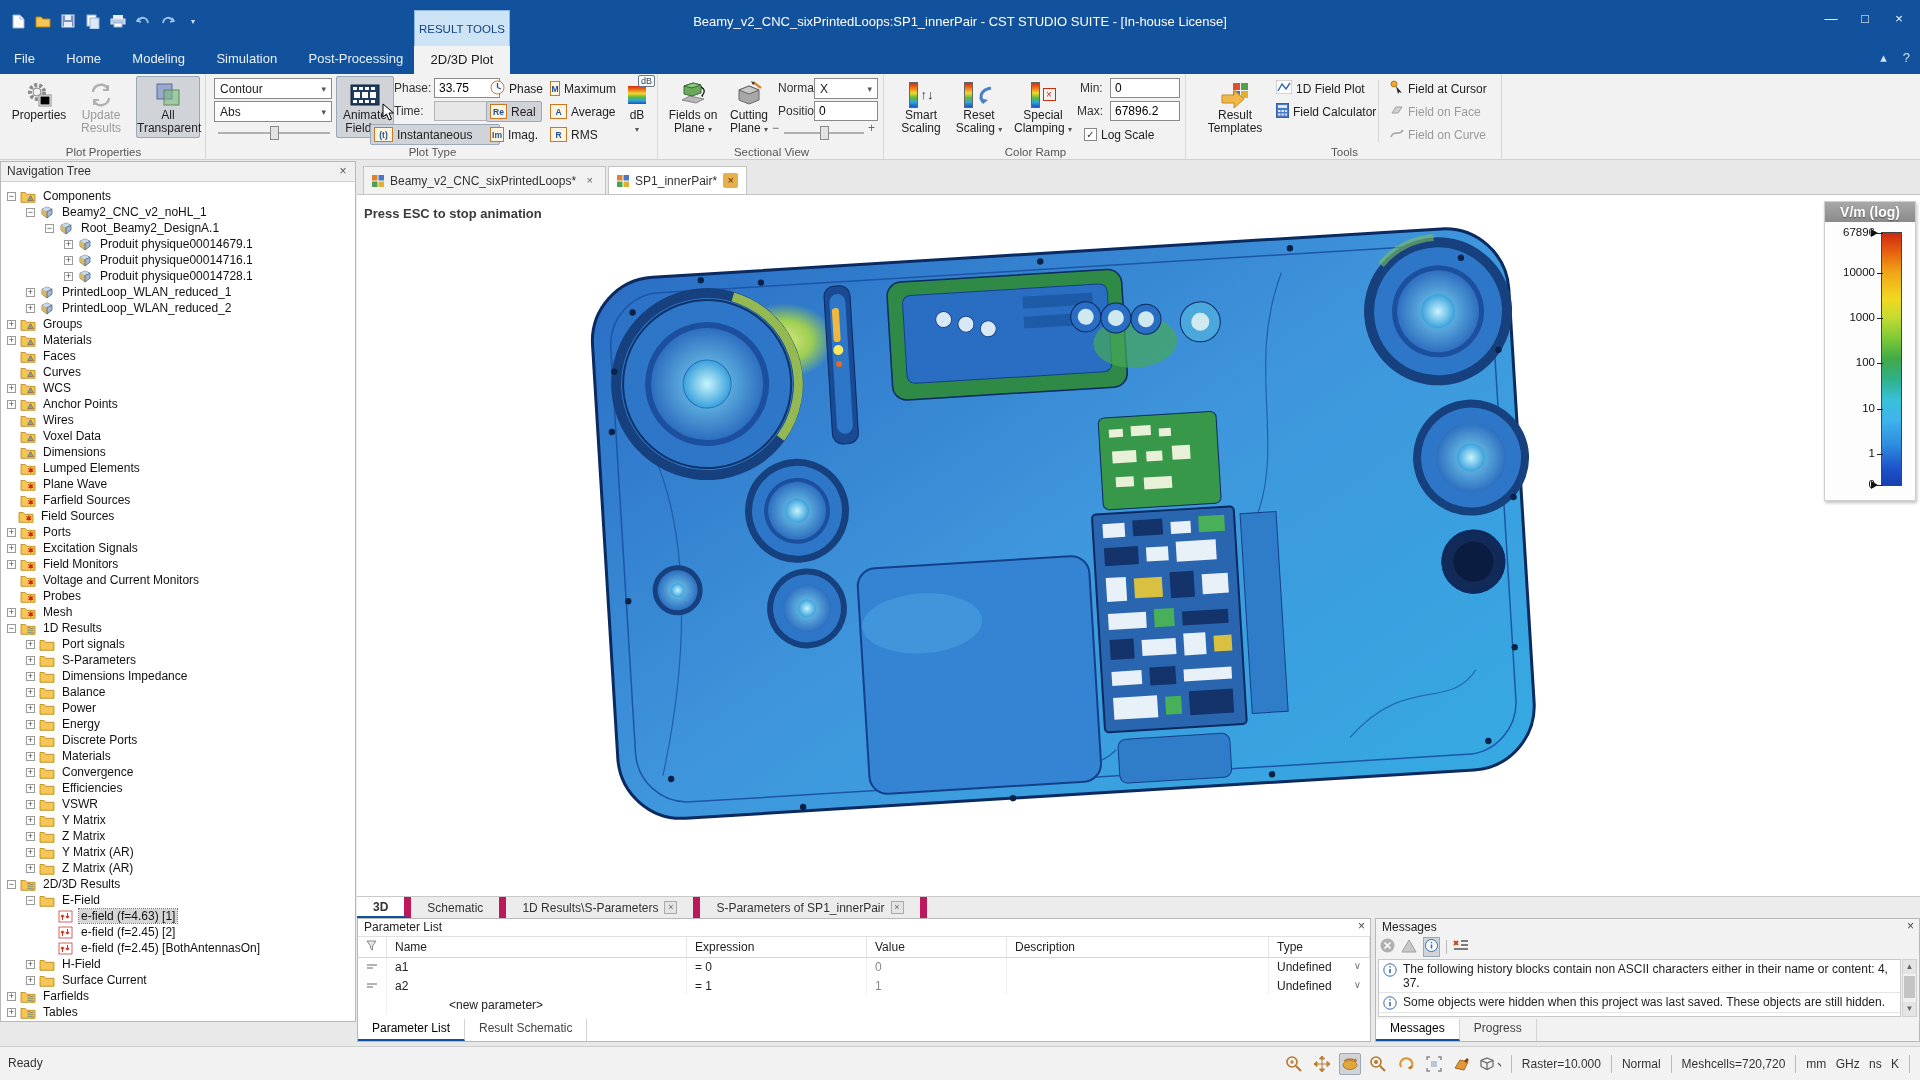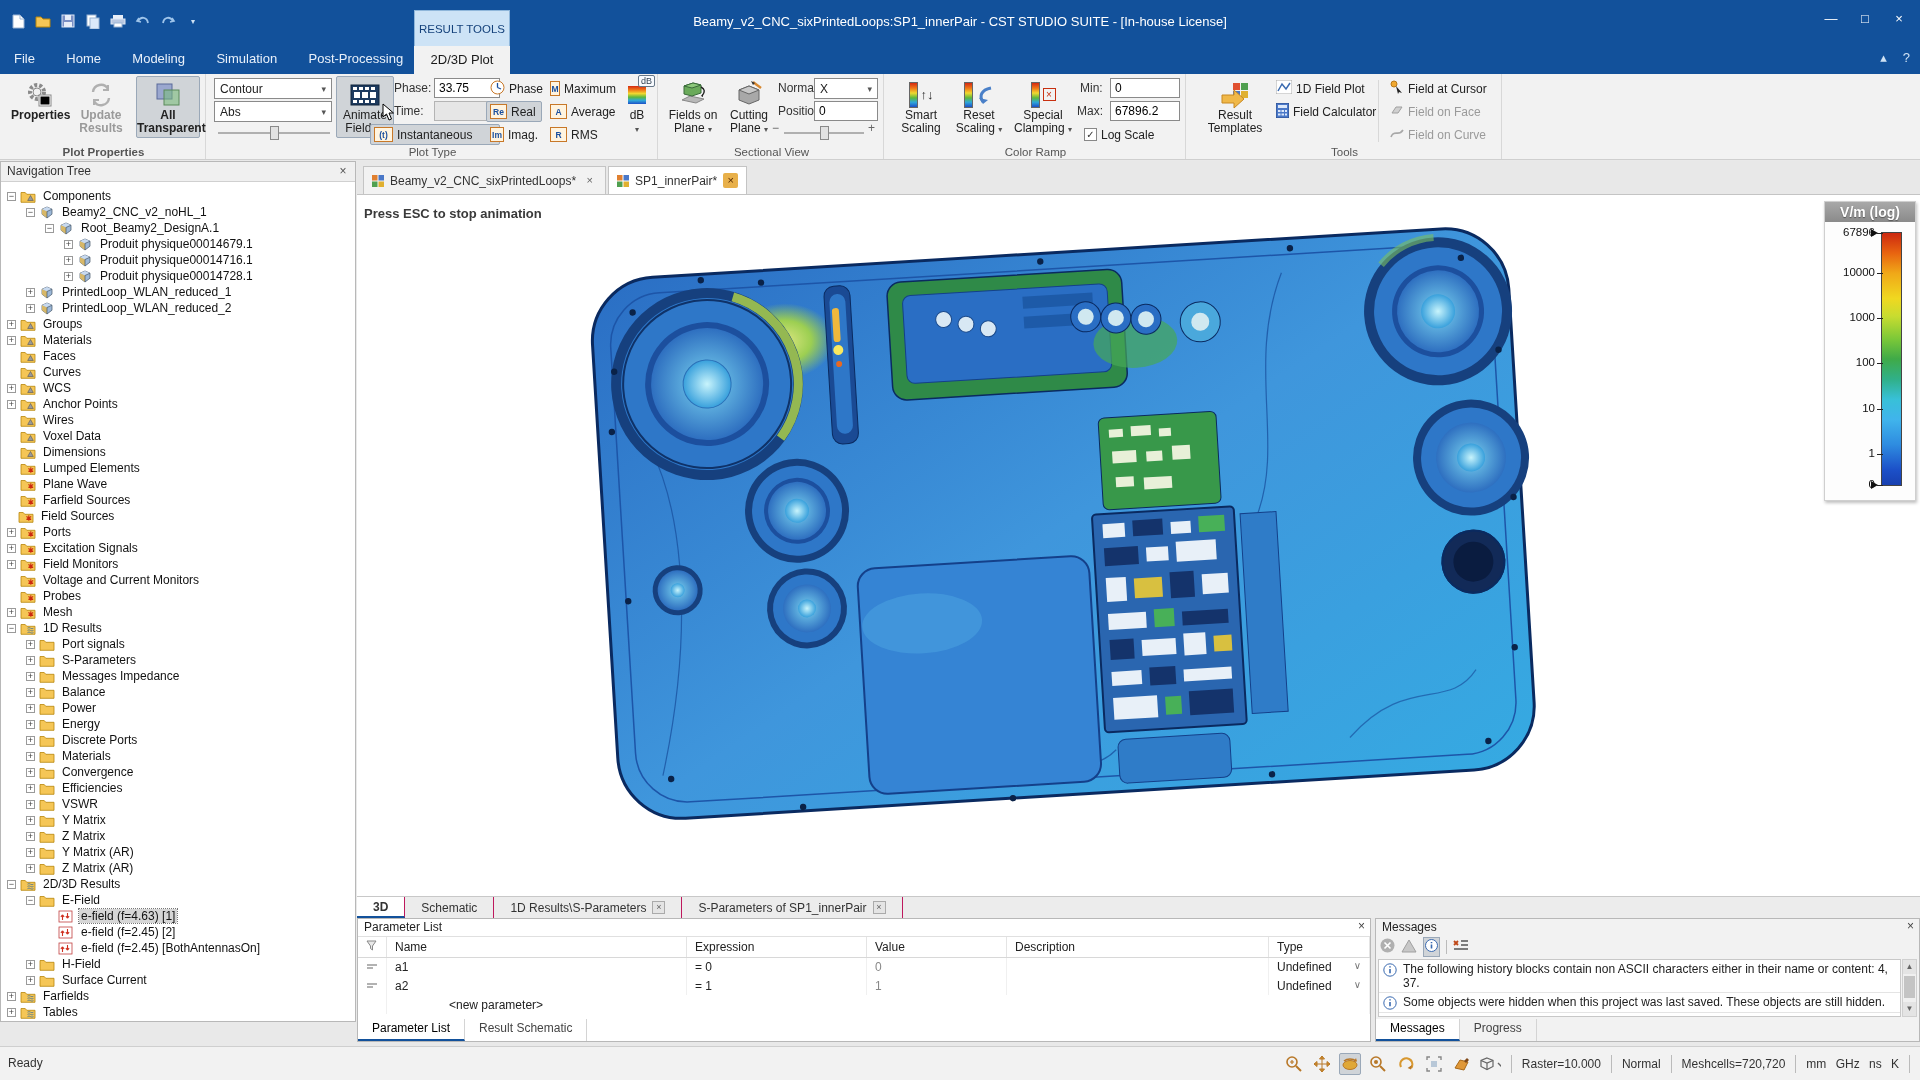--- a/index.html
+++ b/index.html
@@ -90,21 +90,21 @@
     background:linear-gradient(#cc2810,#e86410 8%,#f0a818 16%,#f0d820 26%,#c8dc30 33%,#7cc838 42%,#3faa48 50%,
       #30b088 58%,#38c0d8 66%,#40b4ec 74%,#2e8ce0 84%,#1c50c8 94%,#1840b0); }
   .ltick { position:absolute; right:40px; width:46px; text-align:right; font-size:11.5px; color:#111; }
   .ltick i { position:absolute; right:-8px; top:7px; width:6px; height:1px; background:#222; }
   .lmark { position:absolute; left:46px; width:0; height:0; border-left:7px solid #111;
     border-top:4px solid transparent; border-bottom:4px solid transparent; }
 
   
   #viewtabs { position:absolute; left:357px; top:896px; width:1563px; height:22px; background:#ececec;
     border-top:1px solid #c8c8c8; display:flex; align-items:stretch; font-size:12px; }
-  .vtab { display:flex; align-items:center; gap:6px; padding:0 16px; color:#333; border-right:1px solid #be185d; }
+  .vtab { display:flex; align-items:center; gap:6px; padding:0 16px; color:#333; border-right:7px solid #be185d; }
   .vtab.active { background:#fff; border-bottom:2px solid #12519b; font-weight:bold; }
   .vclose { width:13px; height:13px; border:1px solid #aaa; background:#e4e4e4; font-size:9px; line-height:11px;
     text-align:center; color:#666; }
 
   
   #parampanel { position:absolute; left:357px; top:918px; width:1014px; height:124px; background:#fff; border:1px solid #b8b8b8; }
   #paramtitle { height:18px; font-size:12px; padding:1px 6px; color:#222; position:relative; border-bottom:1px solid #e0e0e0; }
   #paramclose { position:absolute; right:5px; top:0; color:#444; }
   .ptable { width:100%; border-collapse:collapse; font-size:12px; }
   .ptable th { font-weight:normal; text-align:left; color:#222; border-right:1px solid #e4e4e4;
@@ -210,21 +210,21 @@
   </div>
   <div id="context-box">RESULT TOOLS</div>
   <div id="active-tab">2D/3D Plot</div>
   <div id="ribbon-right">
     <span>▴</span>
     <span>?</span>
   </div>
 
   <div id="ribbon">
 
-    <div class="rgroup" style="left:2px;width:204px;font-weight:bold;">
+    <div class="rgroup" style="left:2px;width:204px;">
       <div class="bbtn" style="left:8px;width:58px;">
         <span class="bicon">
           <svg width="28" height="28">
               <circle cx="12" cy="11" r="7" fill="none" stroke="#8a8a8a" stroke-width="4" stroke-dasharray="3 2"></circle>
               <circle cx="12" cy="11" r="4" fill="#f0f0f0" stroke="#8a8a8a"></circle>
               <rect x="14" y="14" width="12" height="11" fill="#fff" stroke="#888"></rect>
               <rect x="15.5" y="15.5" width="9" height="8" class="ramp"></rect>
             </svg>
         </span>
         <div class="blbl">Properties</div>
@@ -812,21 +812,21 @@
           </span>
           <span class="tlabel">S-Parameters</span>
         </div>
         <div class="trow" style="padding-left: 25px;">
           <span class="texp">+</span>
           <span class="ticon">
             <svg width="16" height="13">
               <path d="M1 2.5h4.2l1.6 1.8H15v8H1z" fill="#f5c656" stroke="#b8860b" stroke-width=".8"></path>
             </svg>
           </span>
-          <span class="tlabel">Messages Impedance</span>
+          <span class="tlabel">Dimensions Impedance</span>
         </div>
         <div class="trow" style="padding-left: 25px;">
           <span class="texp">+</span>
           <span class="ticon">
             <svg width="16" height="13">
               <path d="M1 2.5h4.2l1.6 1.8H15v8H1z" fill="#f5c656" stroke="#b8860b" stroke-width=".8"></path>
             </svg>
           </span>
           <span class="tlabel">Balance</span>
         </div>

